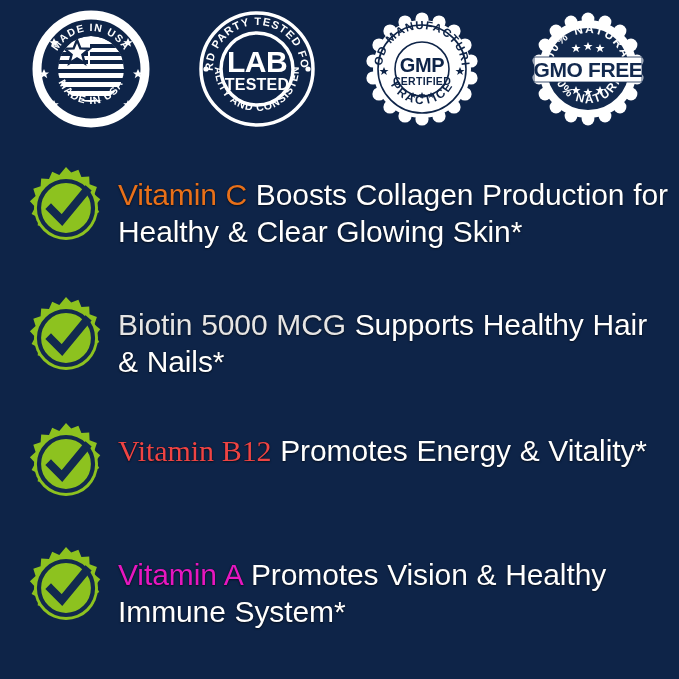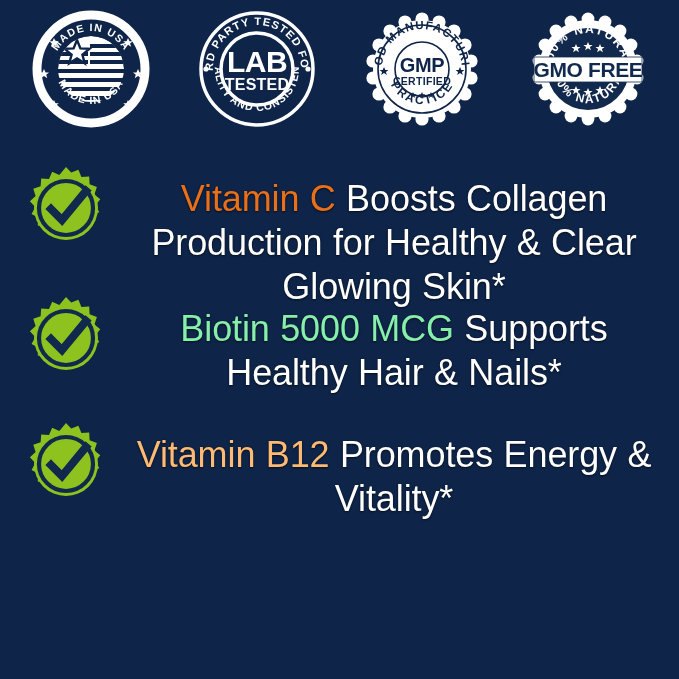--- a/index.html
+++ b/index.html
@@ -36,32 +36,31 @@
 
   .check-badge{
     flex:0 0 auto;width:84px;height:84px;margin-right:10px;
     position:relative;
   }
   .check-badge svg{display:block;width:84px;height:84px;}
 
   .benefit-text{
     flex:1 1 auto;
     color:#ffffff;
-    font-size:36px;
+    font-size:30px;
     line-height:1.22;
     letter-spacing:-0.1px;
     padding-top:11px;
     text-shadow:0 1px 2px rgba(0,0,0,.55), 0 0 1px rgba(0,0,0,.5);
     word-spacing:0.5px;
-    text-align:center;
   }
   .nutrient{font-weight:400;}
   .nutrient.c-orange{color:#e8701a;}
-  .nutrient.c-green{color:#86efac;}
-  .nutrient.c-red{color:#fdba74;}
+  .nutrient.c-green{color:#e5e5e5;}
+  .nutrient.c-red{color:#ef4444;font-family:Liberation Serif, serif;}
   .nutrient.c-magenta{color:#e617c0;}
   .desc{color:#ffffff;}
 </style>
 </head>
 <body>
 
 <div id="page">
 
   <div class="badge-strip">
 
@@ -275,15 +274,28 @@
           <circle cx="42" cy="42" r="32" fill="#8dc21f"></circle>
           <circle cx="42" cy="42" r="27" fill="none" stroke="#12294e" stroke-width="4.2"></circle>
           <path d="M 27 43 L 38 54 L 62 25" fill="none" stroke="#12294e" stroke-width="8" stroke-linecap="square" stroke-linejoin="miter"></path>
         </svg>
       </div>
       <div class="benefit-text">
         <span class="nutrient c-red">Vitamin B12</span><span class="desc"> Promotes Energy &amp; Vitality*</span>
       </div>
     </div>
 
+    <div class="benefit-row r3">
+      <div class="check-badge">
+        <svg viewBox="0 0 84 84" aria-hidden="true">
+          <polygon fill="#8dc21f" points="42,1 47.2,6.6 54.4,3.7 57.4,10.9 65.2,10.5 65.6,18.3 72.9,21 70.4,28.4 76.3,33.3 71.4,39.3 75.2,46.1 68.6,50.2 69.6,57.9 61.9,59.2 60.1,66.8 52.4,65.7 48.1,72.2 41.7,68.1 35.6,72.9 31.1,66.6 23.5,68.1 21.4,60.5 13.7,59.5 14.4,51.7 7.6,47.9 11.2,41 5.9,35.3 11.6,30.1 9.3,22.7 16.6,20.2 17.2,12.4 25,13 28.2,5.8 35.3,9"></polygon>
+          <circle cx="42" cy="42" r="32" fill="#8dc21f"></circle>
+          <circle cx="42" cy="42" r="27" fill="none" stroke="#12294e" stroke-width="4.2"></circle>
+          <path d="M 27 43 L 38 54 L 62 25" fill="none" stroke="#12294e" stroke-width="8" stroke-linecap="square" stroke-linejoin="miter"></path>
+        </svg>
+      </div>
+      <div class="benefit-text">
+        <span class="nutrient c-magenta">Vitamin A</span><span class="desc"> Promotes Vision &amp; Healthy Immune System*</span>
+      </div>
+    </div>
 
   </div>
 </div>
 
 </body></html>

